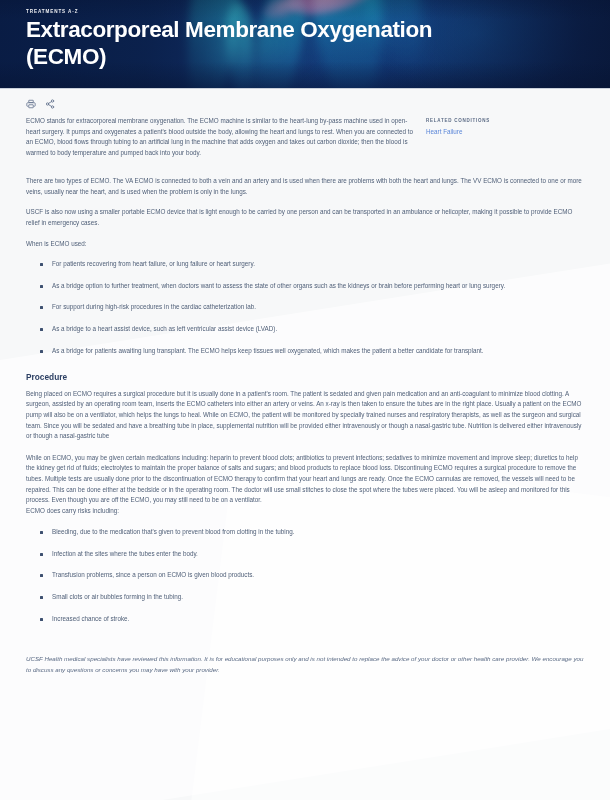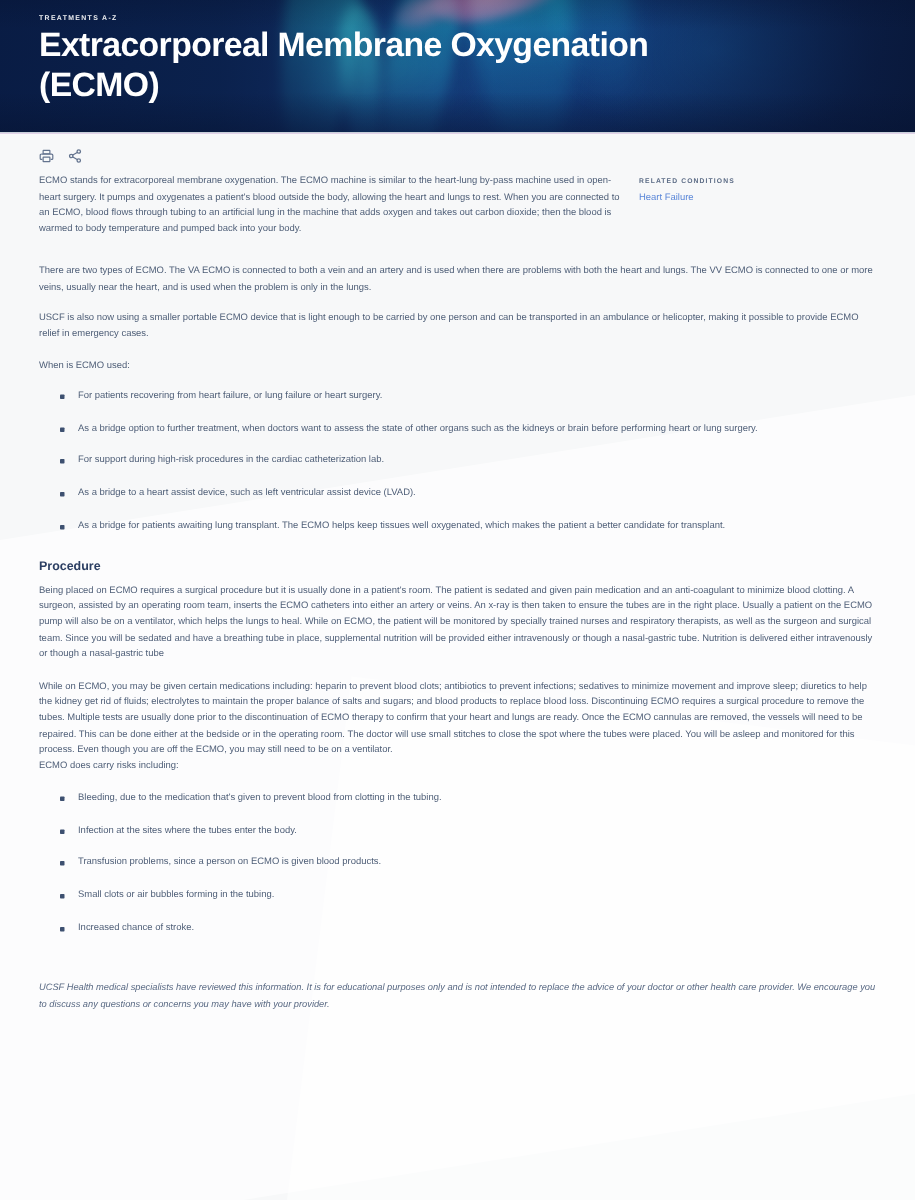--- a/index.html
+++ b/index.html
@@ -18,21 +18,21 @@
     line-height: 1.62;
     position: relative;
   }
 
   
   .hero {
     position: relative;
     width: 610px;
     height: 89px;
     overflow: hidden;
-    background: #a21caf;
+    background: #7f1d1d;
     border-bottom: 1px solid #c9d0da;
   }
   .hero-bg {
     position: absolute;
     inset: 0;
     background:
       radial-gradient(ellipse 150px 90px at 78% 38%, rgba(23,86,150,0.55) 0%, rgba(13,42,96,0) 72%),
       radial-gradient(ellipse 230px 120px at 55% 10%, rgba(18,70,135,0.6) 0%, rgba(12,38,90,0) 75%),
       linear-gradient(118deg, #0b1f4d 0%, #102a60 26%, #13336f 48%, #123472 62%, #0f2a5d 80%, #0b1d45 100%);
   }

